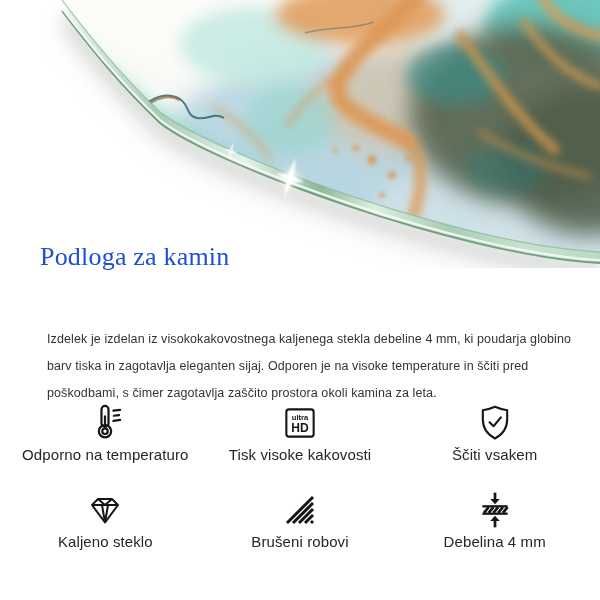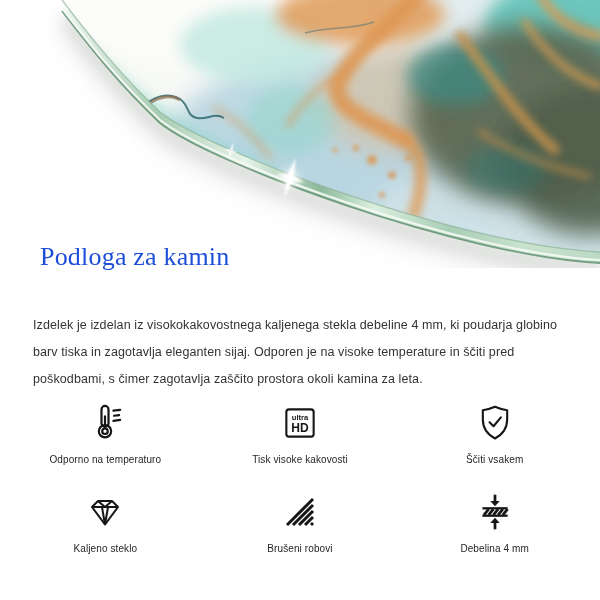--- a/index.html
+++ b/index.html
@@ -11,30 +11,30 @@
   }
   .artwork{position:absolute;top:0;left:0;pointer-events:none;}
   .heading{
     position:absolute;left:40px;top:240px;margin:0;
     font-family:Liberation Serif, serif;
     font-weight:400;font-size:26px;line-height:34px;color:#1d4ed8;
     letter-spacing:.2px;
   }
   .heading span{display:block;}
   .desc{
-    position:absolute;left:33px;top:312px;width:540px;margin:0;
+    position:absolute;left:33px;top:312px;width:540px;margin:14px;
     font-size:12.5px;line-height:27px;color:#333;letter-spacing:.1px;
   }
   .features{
     position:absolute;left:8px;top:400px;width:584px;
     display:grid;grid-template-columns:repeat(3,1fr);row-gap:24px;
   }
   .feature{display:flex;flex-direction:column;align-items:center;}
   .icon-box{height:46px;display:flex;align-items:center;justify-content:center;}
-  .feature-label{margin-top:8px;font-size:10px;color:#262626;letter-spacing:.1px;white-space:nowrap;}
+  .feature-label{font-size:15px;color:#262626;letter-spacing:.1px;white-space:nowrap;}
   .fi{stroke:#161616;fill:none;stroke-width:2;}
 </style>
 </head>
 <body>
 
 <svg class="artwork" width="600" height="268" viewBox="0 0 600 268">
   <defs>
     <clipPath id="disc">
       <path d="M62,0 C92,39 120,74 160,112 C210,152 460,245 600,252 L600,0 Z"></path>
     </clipPath>

